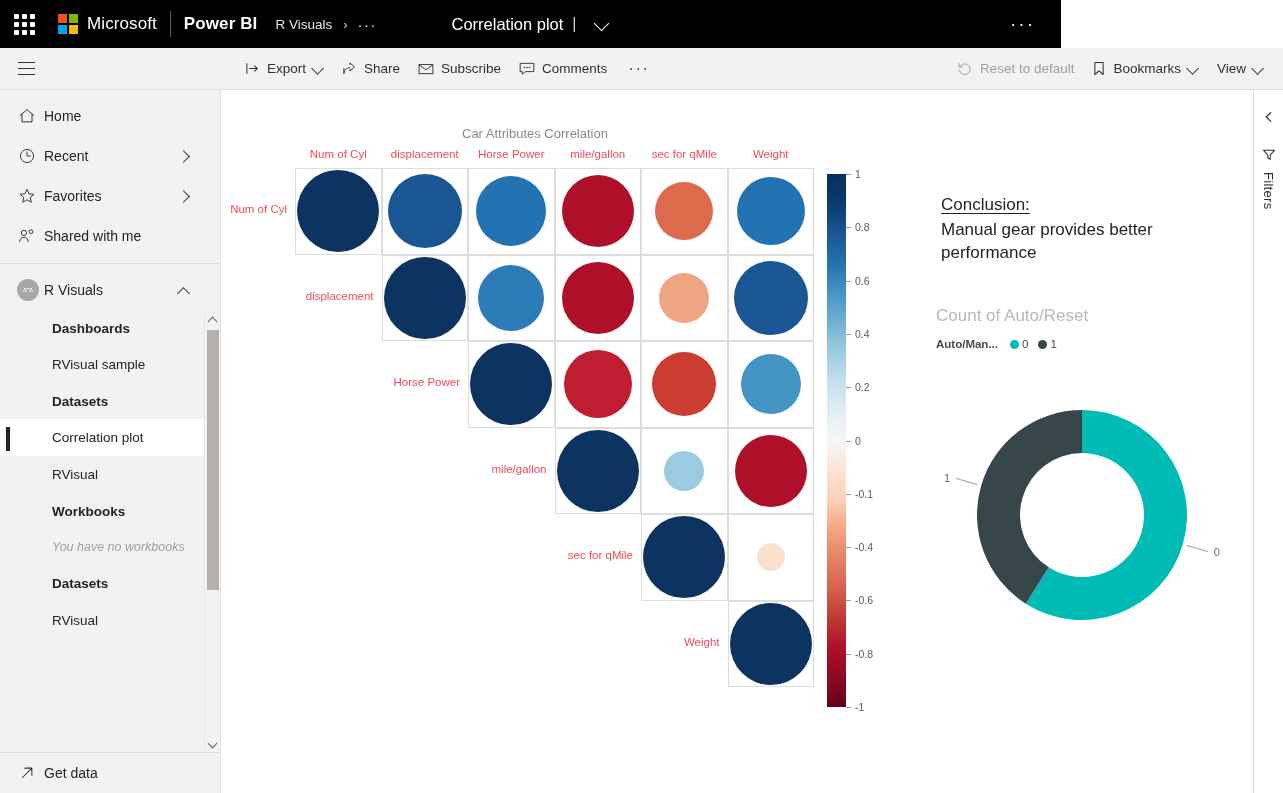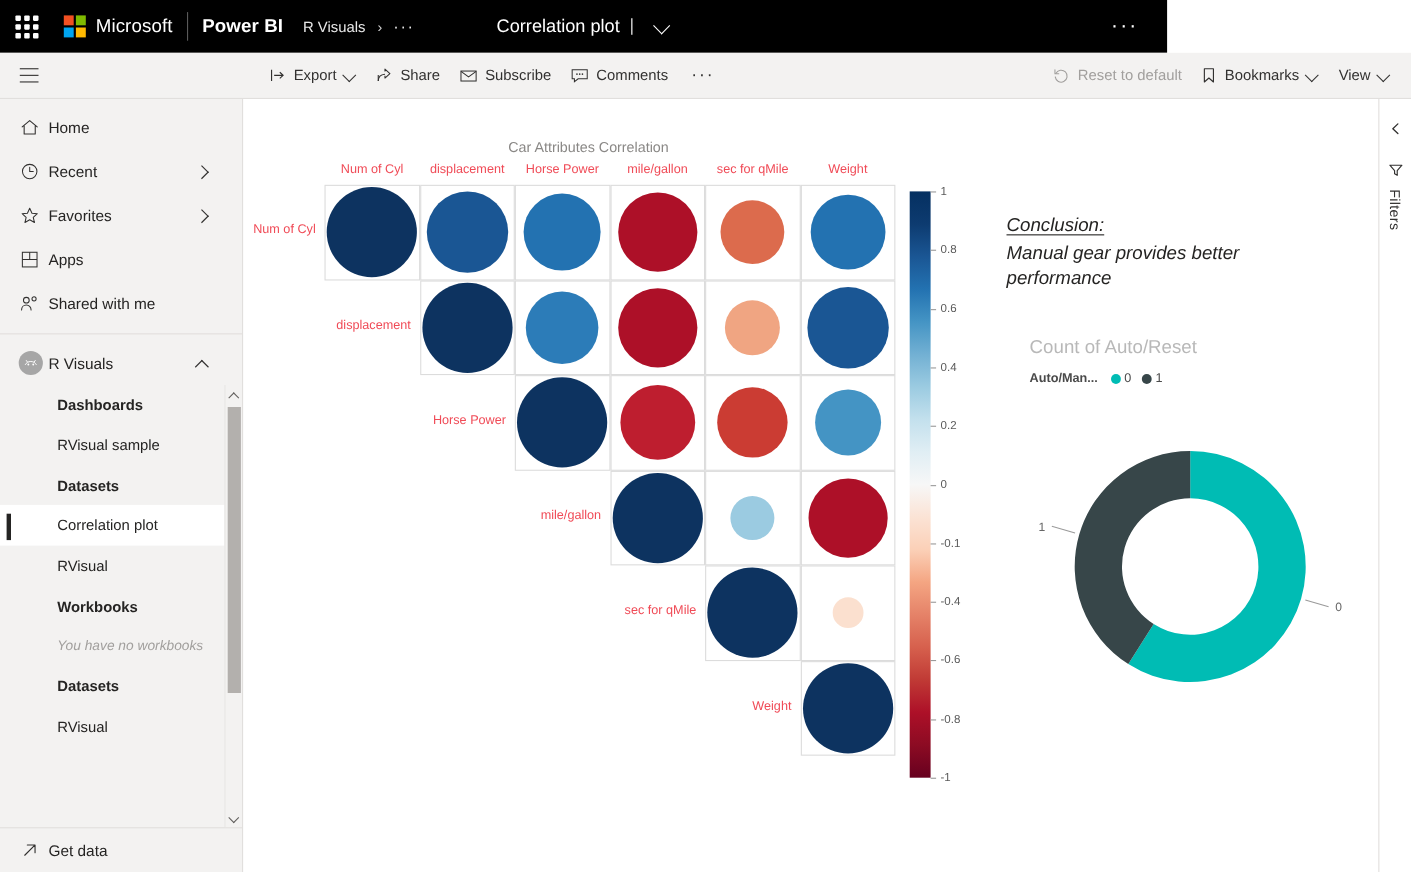--- a/index.html
+++ b/index.html
@@ -162,21 +162,21 @@
   }
   .cell { position: absolute; border: 1px solid #dcdcdc; }
   .dot { position: absolute; border-radius: 50%; }
 
   .cbar { position: absolute; left: 605px; top: 84px; width: 19px; height: 533px; }
   .cbar-grad { width: 19px; height: 533px; }
   .cbar-tick { position: absolute; left: 19px; width: 5px; height: 1px; background: #9a9a9a; }
   .cbar-lab { position: absolute; left: 28px; font-size: 10.5px; color: #5a5a5a; transform: translateY(-50%); }
 
   
-  .conclusion { position: absolute; left: 693px; top: 105px; width: 270px; font-style: italic; }
+  .conclusion { position: absolute; left: 719px; top: 105px; width: 270px; }
   .c-head {
     font-size: 17px; color: #252423; text-decoration: underline; text-underline-offset: 3px;
     margin-bottom: 3px;
   }
   .c-body { font-size: 17px; color: #252423; line-height: 1.38; }
   .count-title { position: absolute; left: 714px; top: 216px; font-size: 17px; color: #b8b8b8; }
   .legend { position: absolute; left: 714px; top: 248px; display: flex; align-items: center; font-size: 11.5px; color: #4a4a4a; }
   .legend-label { font-weight: 600; margin-right: 12px; }
   .legend-item { display: flex; align-items: center; margin-right: 10px; }
   .legend-dot { width: 9px; height: 9px; border-radius: 50%; margin-right: 3px; display: inline-block; }
@@ -359,30 +359,20 @@
           <svg width="18" height="18" viewBox="0 0 20 20">
               <path d="M10 2.6l2.3 5 5.4.5-4.1 3.6 1.2 5.3L10 14.2l-4.8 2.8 1.2-5.3L2.3 8.1l5.4-.5z" stroke="currentColor" stroke-width="1.05" fill="none" stroke-linejoin="round"></path>
             </svg>
         </span>
         <span class="nav-label">Favorites</span>
         <span class="nav-caret">
             <span class="chev chev-right"></span>
           </span>
       </div>
 
-      <div class="nav-row">
-        <span class="nav-icon">
-          <svg width="18" height="18" viewBox="0 0 20 20">
-              <rect x="2.6" y="2.6" width="14.8" height="14.8" stroke="currentColor" stroke-width="1.05" fill="none"></rect>
-              <path d="M2.6 10h14.8M10 2.6V10" stroke="currentColor" stroke-width="1.05" fill="none"></path>
-              <rect x="3.6" y="3.6" width="5.4" height="5.4" fill="currentColor" opacity="0"></rect>
-            </svg>
-        </span>
-        <span class="nav-label">Apps</span>
-      </div>
 
       <div class="nav-row">
         <span class="nav-icon">
           <svg width="18" height="18" viewBox="0 0 20 20">
               <circle cx="6.6" cy="6.6" r="2.9" stroke="currentColor" stroke-width="1.05" fill="none"></circle>
               <path d="M1.8 16.4c0-3 2.2-5 4.8-5s4.8 2 4.8 5" stroke="currentColor" stroke-width="1.05" fill="none" stroke-linecap="round"></path>
               <circle cx="14.4" cy="5.2" r="2.1" stroke="currentColor" stroke-width="1.05" fill="none"></circle>
             </svg>
         </span>
         <span class="nav-label">Shared with me</span>

